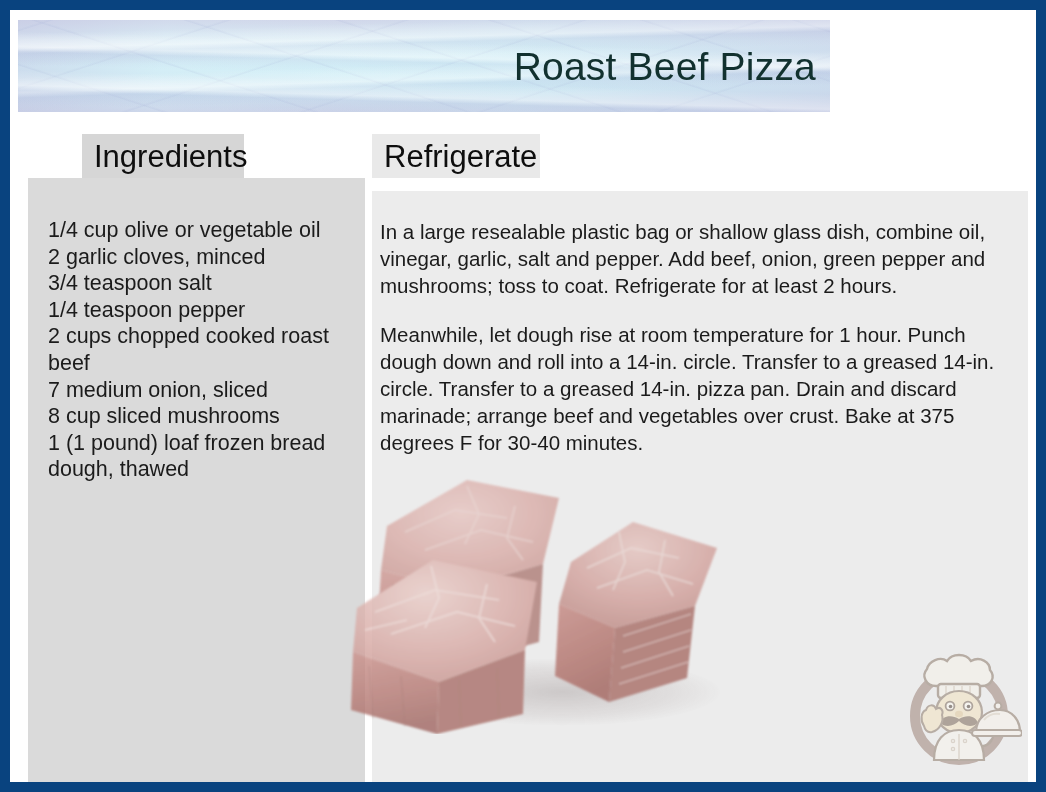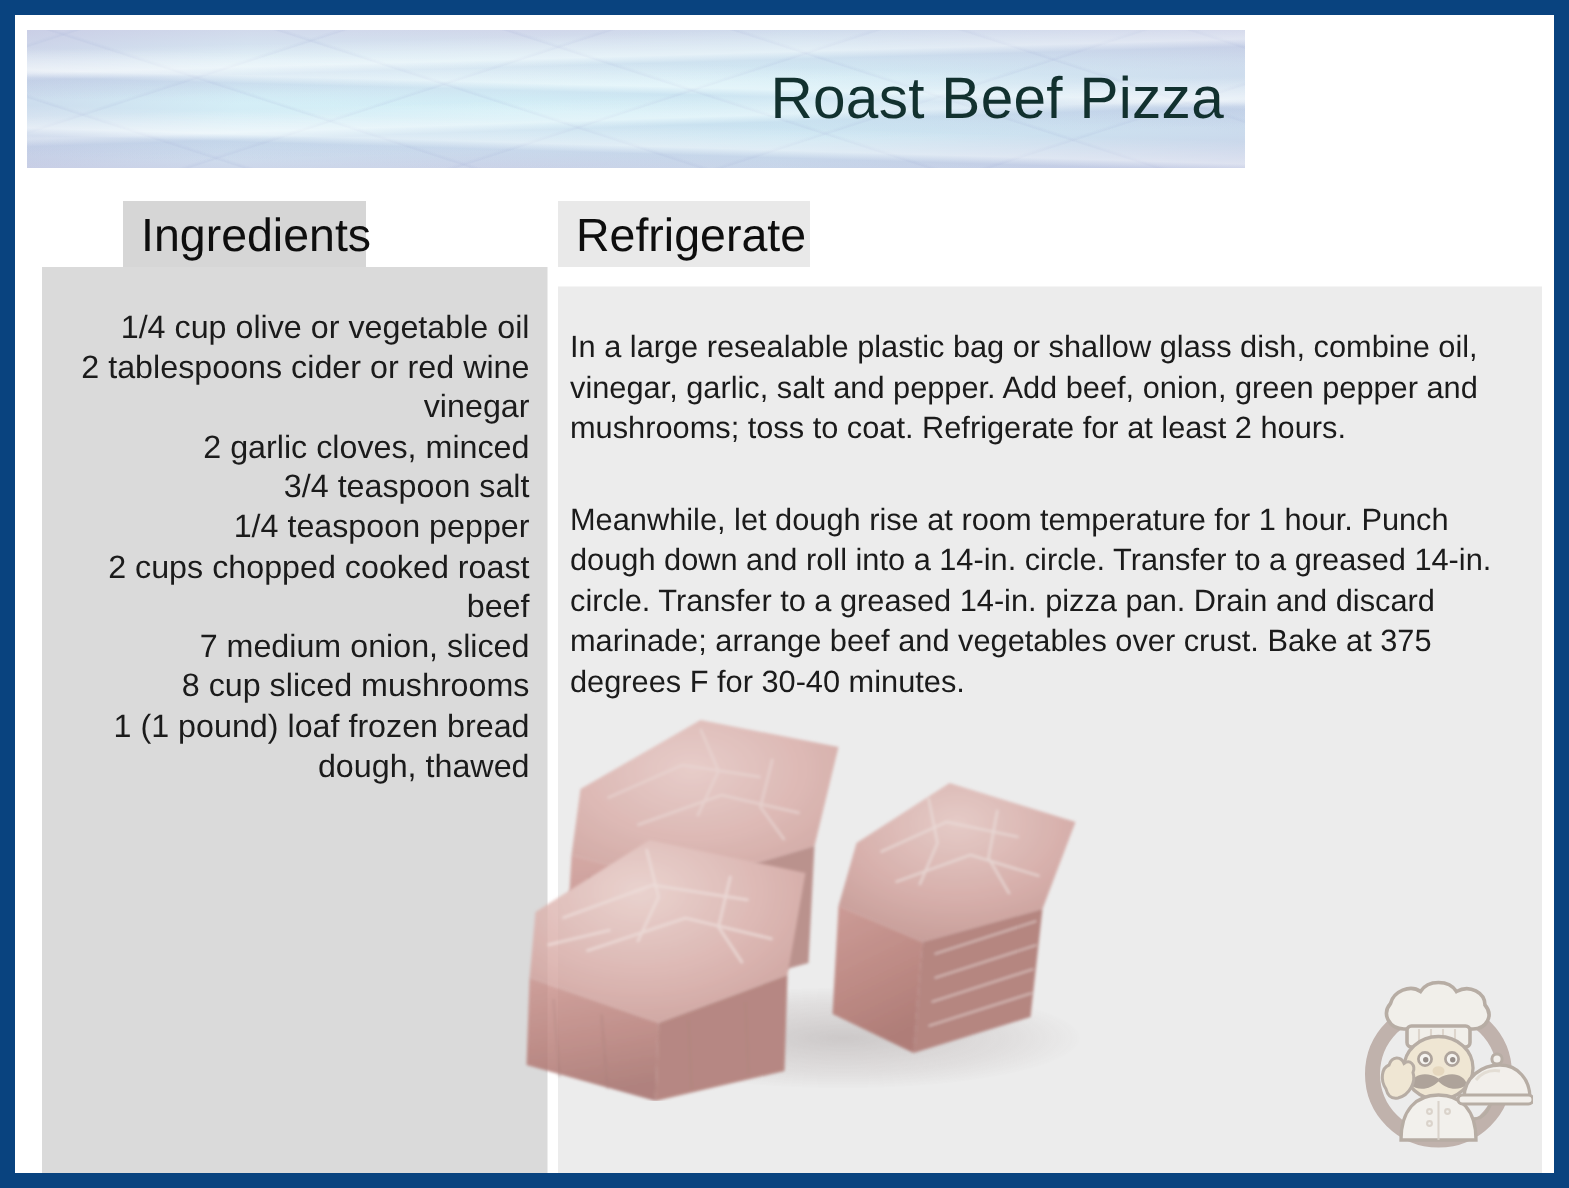--- a/index.html
+++ b/index.html
@@ -137,39 +137,38 @@
     top: 181px;
     width: 656px;
     height: 604px;
     background: #ececec;
   }
 
   
   #ingredient-list {
     list-style: none;
     padding: 27px 12px 0 8px;
-    margin: 0;
-    text-align: right;
+    margin: 12px;
   }
   #ingredient-list li {
     font-size: 21.5px;
     line-height: 26.6px;
     color: #1b1b1b;
   }
 
   
   #directions-body {
     padding: 27px 24px 0 8px;
   }
   #directions-body p {
     font-size: 20.5px;
     line-height: 27px;
     color: #1b1b1b;
   }
-  #directions-body p + p { margin-top: 34px; }
+  #directions-body p + p { margin-top: 22px; }
 
   
   #beef-photo {
     position: absolute;
     left: 337px;
     top: 404px;
     width: 430px;
     height: 320px;
     z-index: 3;
     opacity: 0.82;
@@ -201,21 +200,20 @@
       <h1 id="recipe-title">Roast Beef Pizza</h1>
     </div>
 
     <div class="section-tab" id="tab-ingredients">
       <span class="tab-label">Ingredients</span>
     </div>
 
     <div class="content-panel" id="panel-ingredients">
       <ul id="ingredient-list">
         <li>1/4 cup olive or vegetable oil</li>
-        <li>2 tablespoons cider or red wine vinegar</li>
         <li>2 garlic cloves, minced</li>
         <li>3/4 teaspoon salt</li>
         <li>1/4 teaspoon pepper</li>
         <li>2 cups chopped cooked roast beef</li>
         <li>7 medium onion, sliced</li>
         <li>8 cup sliced mushrooms</li>
         <li>1 (1 pound) loaf frozen bread dough, thawed</li>
       </ul>
     </div>
 

